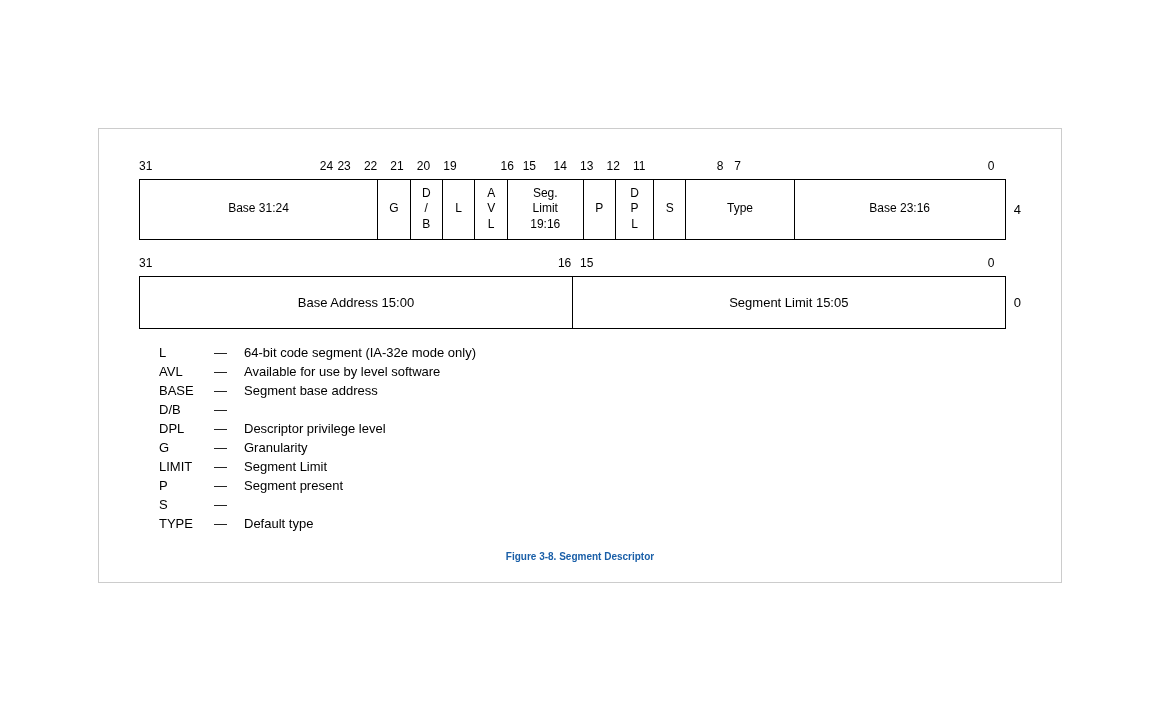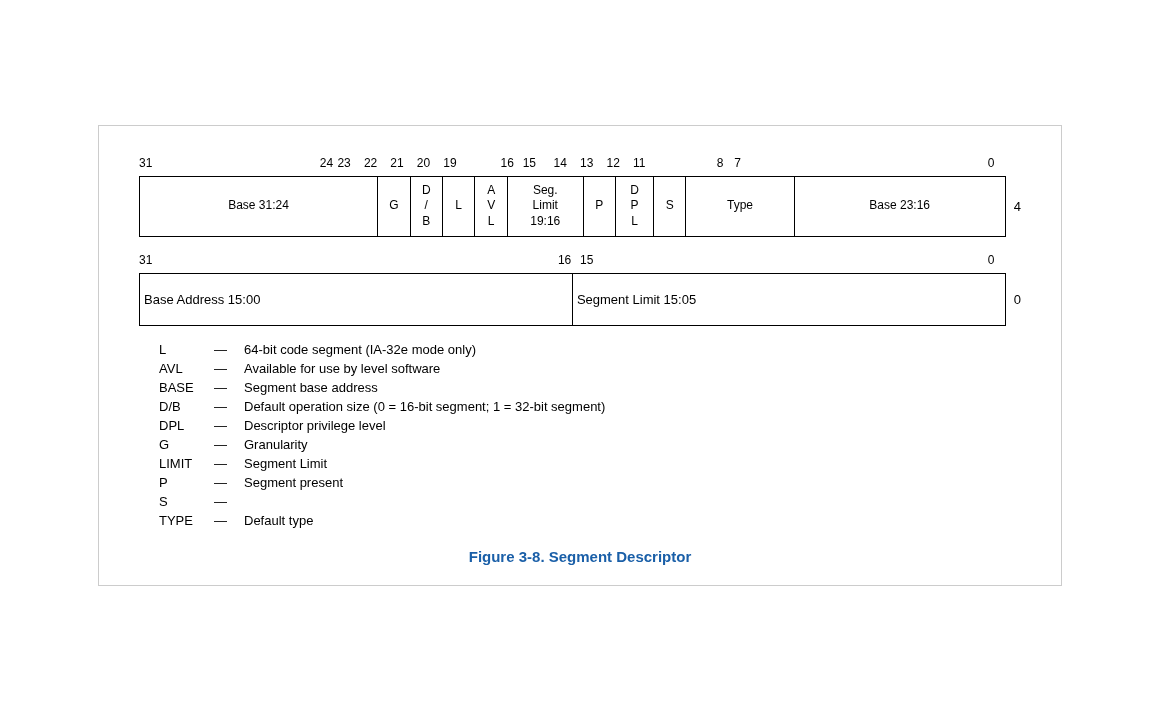--- a/index.html
+++ b/index.html
@@ -50,21 +50,21 @@
     .legend-key {
       min-width: 55px;
       font-weight: normal;
     }
     .legend-dash {
       min-width: 30px;
     }
     .figure-caption {
       text-align: center;
       margin-top: 20px;
-      font-size: 15px;
+      font-size: 10px;
       font-weight: bold;
       color: #1a5fa8;
     }
     .upper-table {
       border-collapse: collapse;
       width: 100%;
     }
     .upper-table td {
       border: 1px solid #000;
       text-align: center;
@@ -84,21 +84,21 @@
     .col-dpl     { width: 3.5%; }
     .col-s       { width: 3%; }
     .col-type    { width: 10%; }
     .col-base2316{ width: 19.5%; }
     .lower-table {
       border-collapse: collapse;
       width: 100%;
     }
     .lower-table td {
       border: 1px solid #000;
-      text-align: left;
+      text-align: center;
       vertical-align: middle;
       font-size: 13px;
       padding: 18px 4px;
     }
     .col-base1500 { width: 50%; }
     .col-seglimit1500 { width: 50%; }
   </style>
 </head>
 <body>
 
@@ -181,21 +181,20 @@
       <span class="legend-desc">Available for use by level software</span>
     </div>
     <div class="legend-item">
       <span class="legend-key">BASE</span>
       <span class="legend-dash">—</span>
       <span class="legend-desc">Segment base address</span>
     </div>
     <div class="legend-item">
       <span class="legend-key">D/B</span>
       <span class="legend-dash">—</span>
-      <span class="legend-desc">Default operation size (0 = 16-bit segment; 1 = 32-bit segment)</span>
     </div>
     <div class="legend-item">
       <span class="legend-key">DPL</span>
       <span class="legend-dash">—</span>
       <span class="legend-desc">Descriptor privilege level</span>
     </div>
     <div class="legend-item">
       <span class="legend-key">G</span>
       <span class="legend-dash">—</span>
       <span class="legend-desc">Granularity</span>

